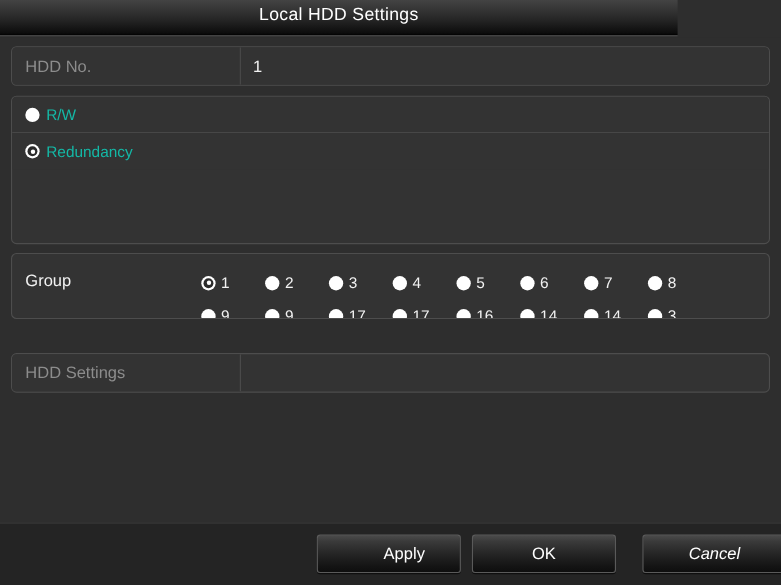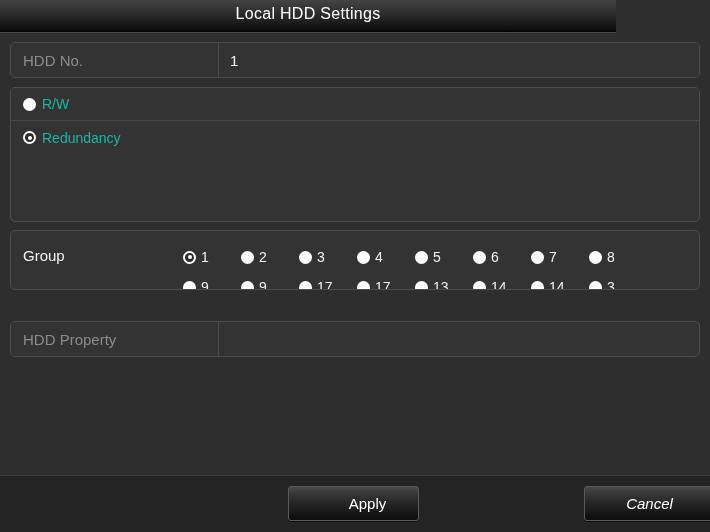--- a/index.html
+++ b/index.html
@@ -320,43 +320,44 @@
               <div class="group-item">
                 <span class="radio"></span>
                 <span class="group-item-label">17</span>
               </div>
               <div class="group-item">
                 <span class="radio"></span>
                 <span class="group-item-label">17</span>
               </div>
               <div class="group-item">
                 <span class="radio"></span>
-                <span class="group-item-label">13</span>
+                <span class="group-item-label">16</span>
               </div>
               <div class="group-item">
                 <span class="radio"></span>
                 <span class="group-item-label">14</span>
               </div>
               <div class="group-item">
                 <span class="radio"></span>
                 <span class="group-item-label">14</span>
               </div>
               <div class="group-item">
                 <span class="radio"></span>
                 <span class="group-item-label">3</span>
               </div>
             </div>
         </div>
       </div>
     </div>
 
     <div class="panel field-row" id="row-hdd-capacity">
-      <div class="field-label">HDD Property</div>
+      <div class="field-label">HDD Settings</div>
     </div>
 
   </div>
 
   <div class="footer">
     <div class="btn" id="btn-apply">Apply</div>
+    <div class="btn" id="btn-ok">OK</div>
     <div class="btn" id="btn-cancel">Cancel</div>
   </div>
 
 </div>
 
 </body></html>

